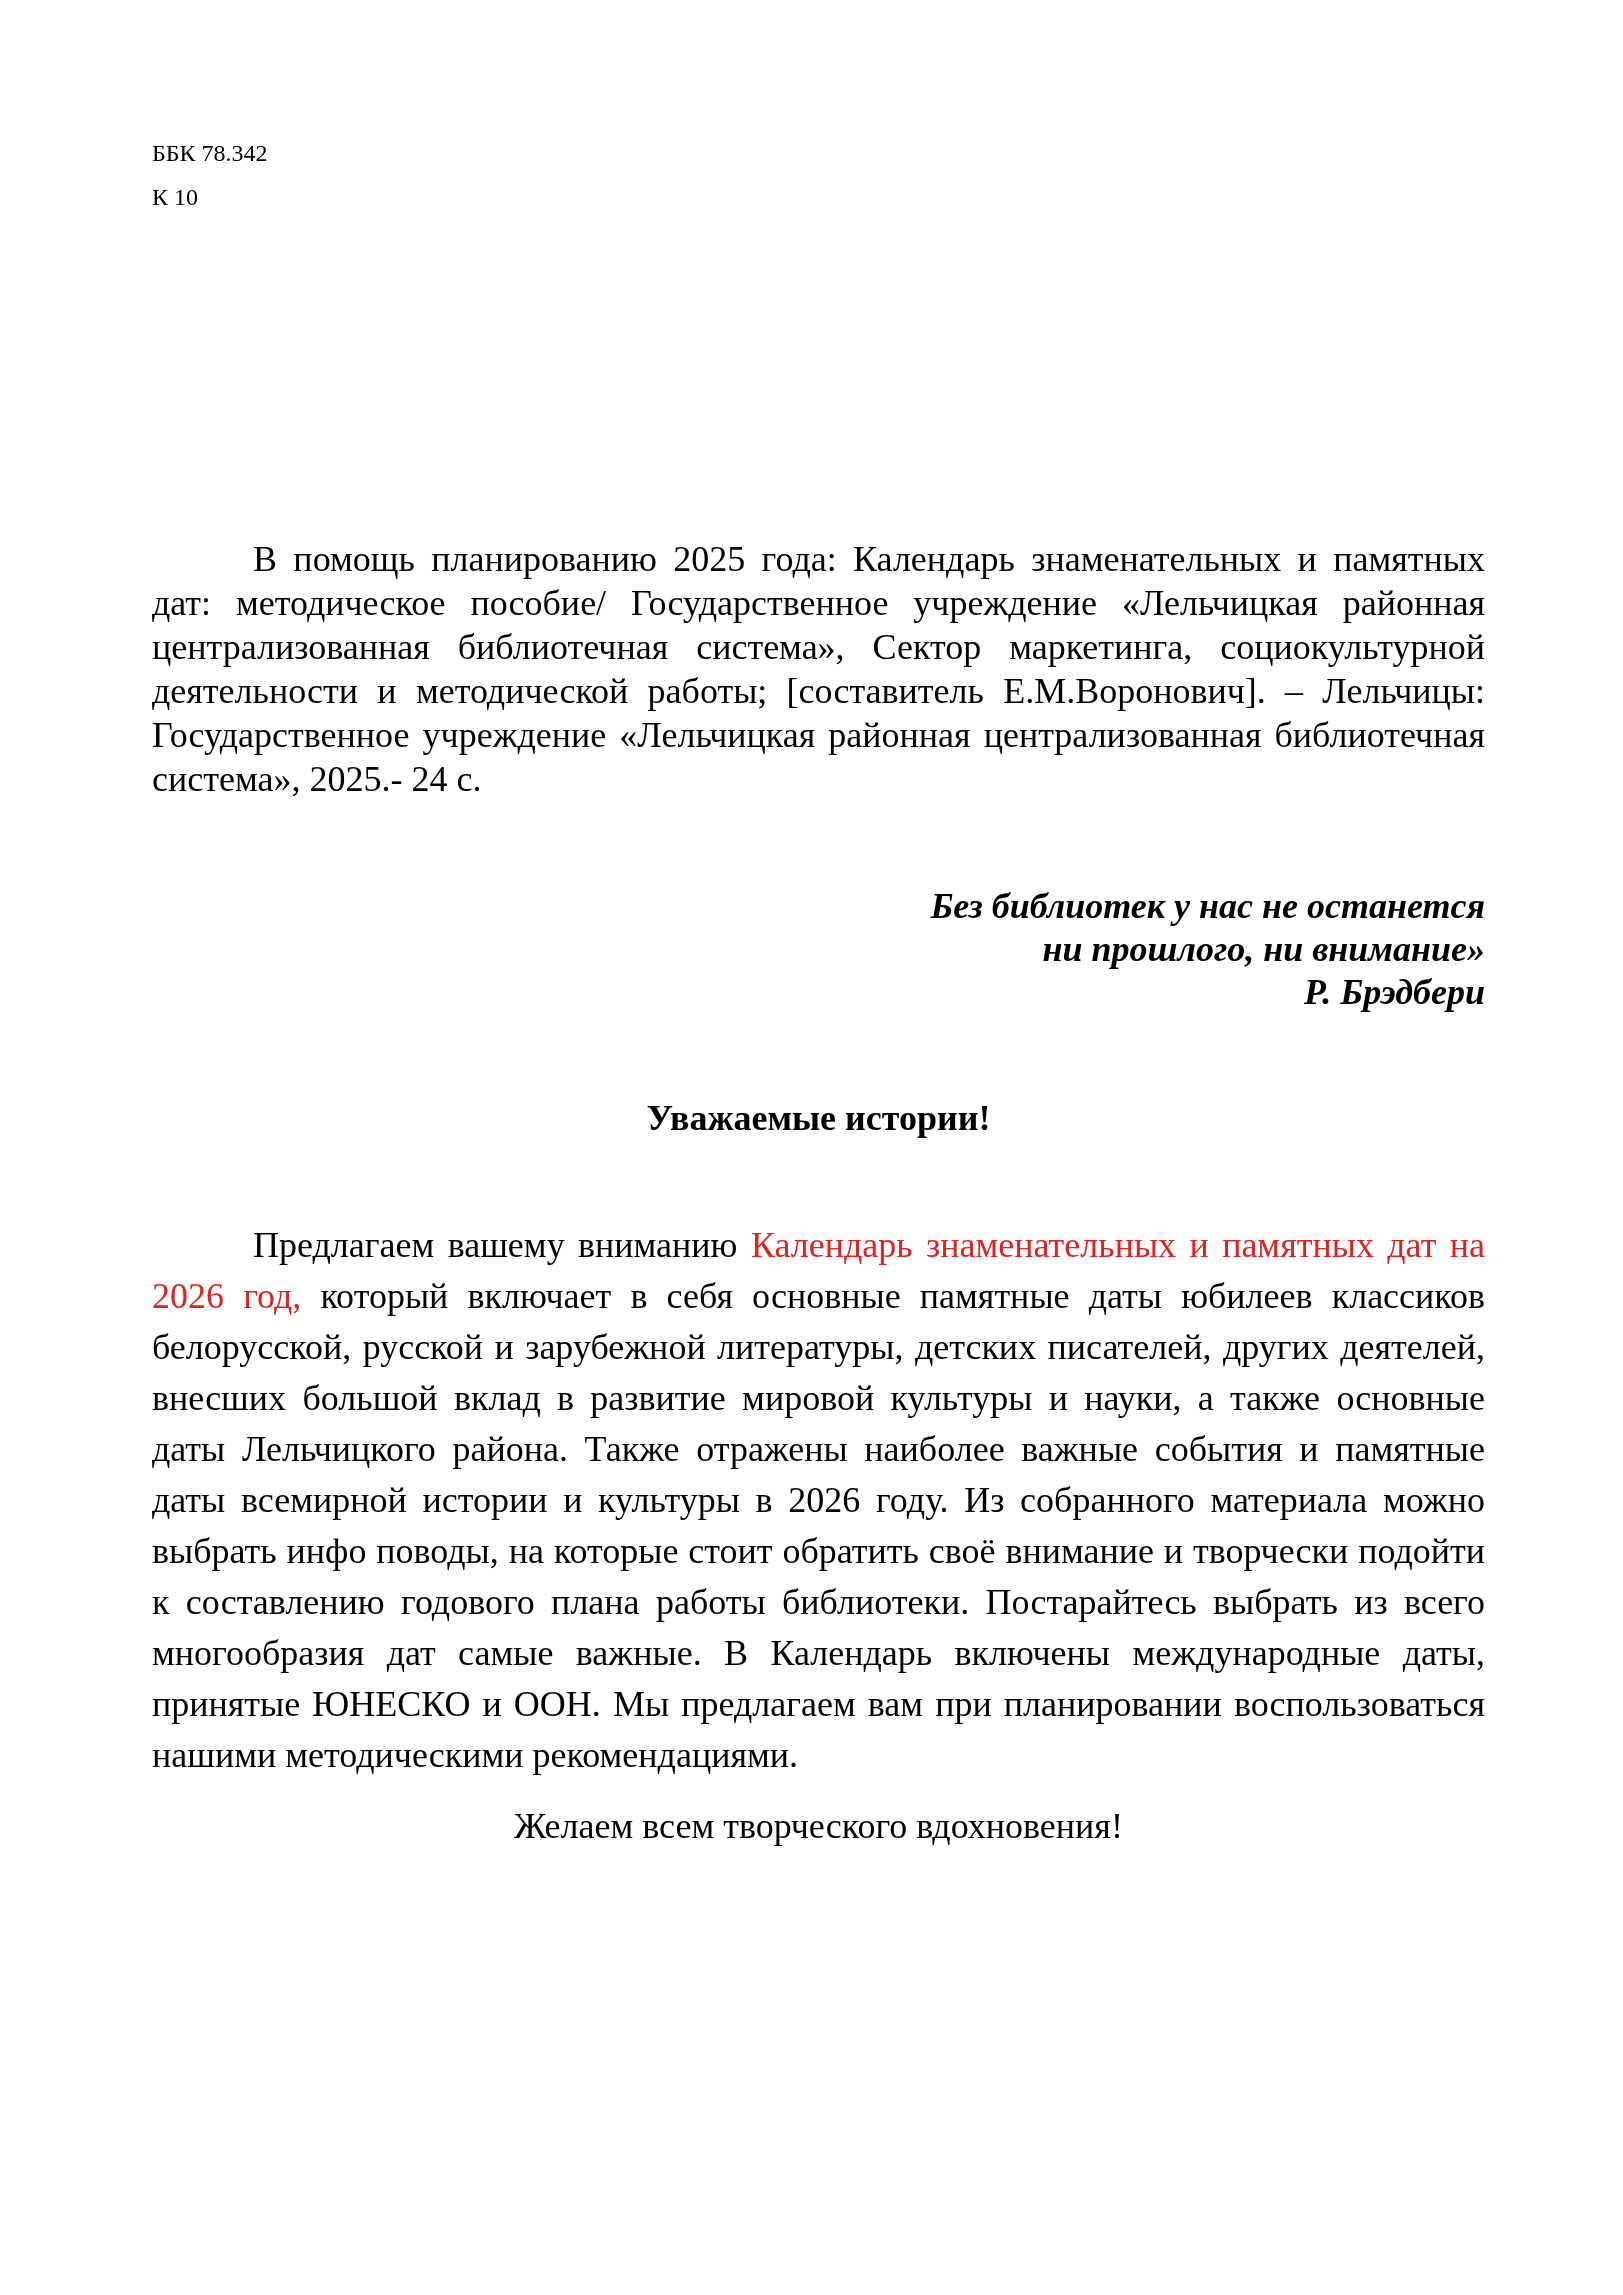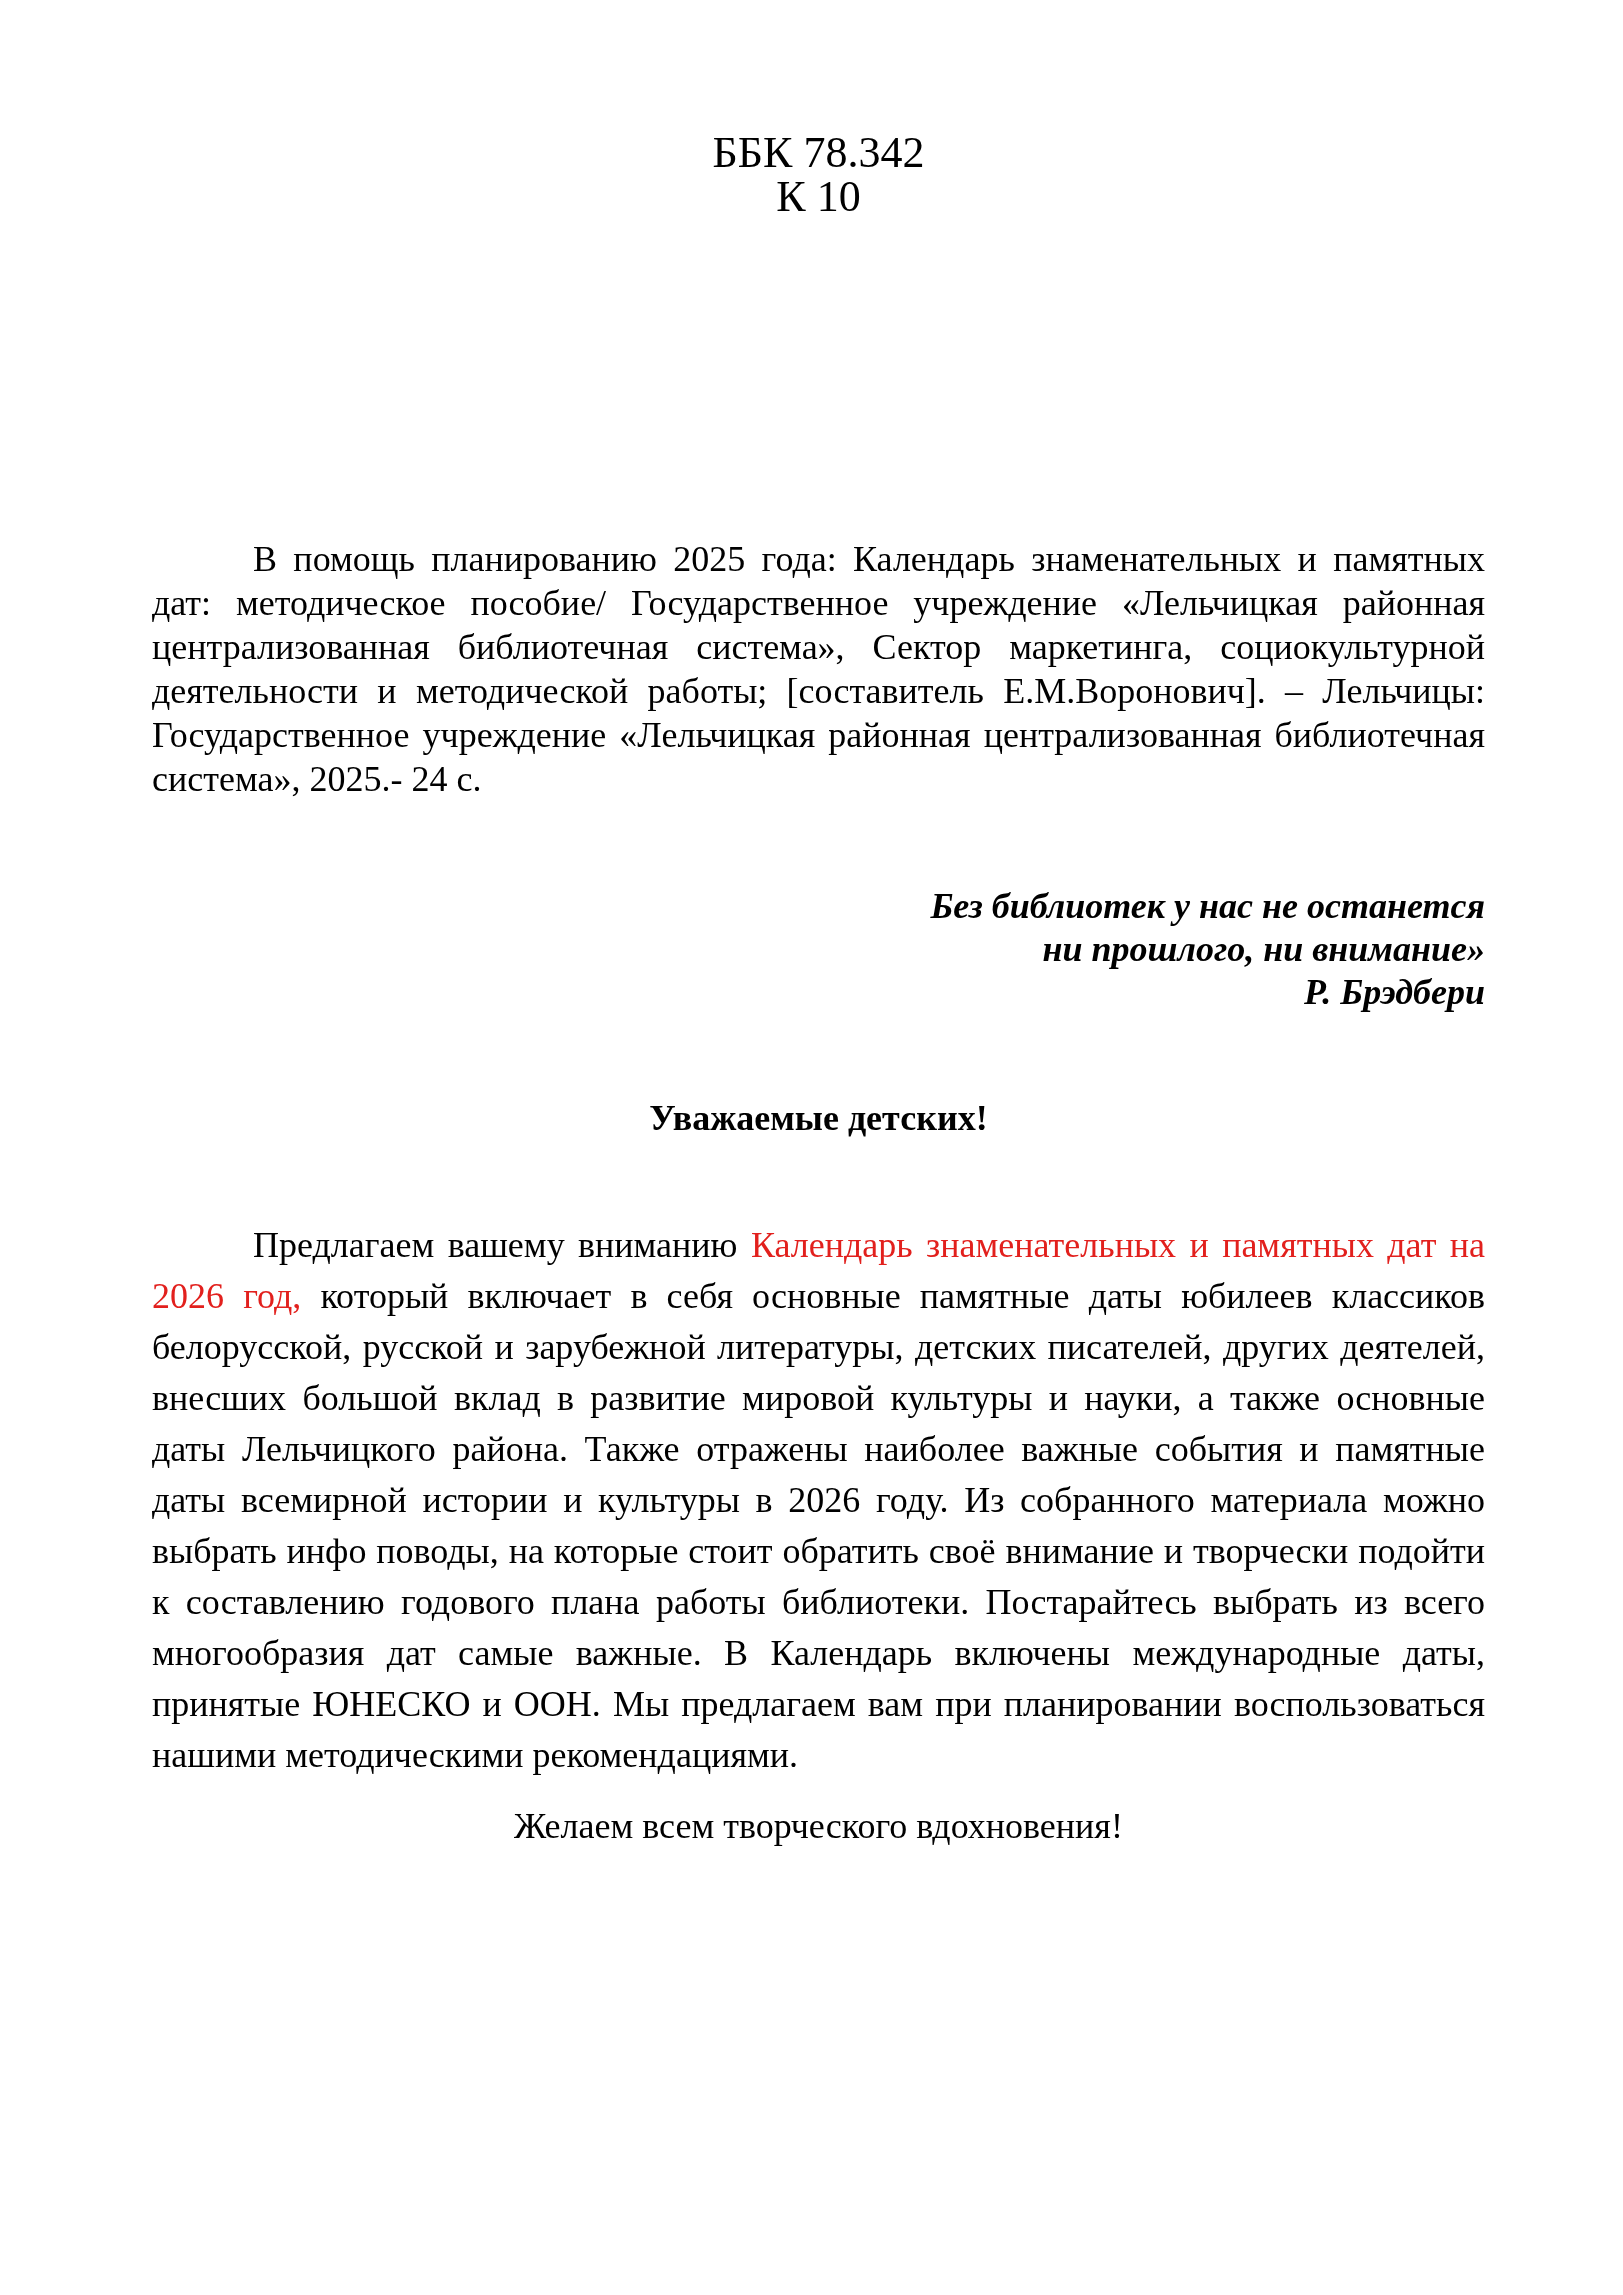--- a/index.html
+++ b/index.html
@@ -16,23 +16,23 @@
     color: #000000;
     overflow: hidden;
   }
   .block {
     position: absolute;
     left: 152px;
     width: 1333px;
   }
   .bbk {
     top: 131px;
-    font-size: 44px;
+    font-size: 24px;
     line-height: 44px;
-    text-align: center;
+    text-align: left;
   }
   .biblio {
     top: 501px;
     font-size: 36px;
     line-height: 44px;
     text-align: justify;
     text-indent: 101px;
   }
   .epigraph {
     top: 885px;
@@ -78,20 +78,20 @@
   </div>
 
   <p class="block biblio">В помощь планированию 2025 года: Календарь знаменательных и памятных дат: методическое пособие/ Государственное учреждение «Лельчицкая районная централизованная библиотечная система», Сектор маркетинга, социокультурной деятельности  и методической работы; [составитель Е.М.Воронович]. – Лельчицы: Государственное учреждение «Лельчицкая районная централизованная библиотечная система», 2025.- 24 с.</p>
 
   <div class="block epigraph">
     <div>Без библиотек у нас не останется</div>
     <div>ни прошлого, ни внимание»</div>
     <div>Р. Брэдбери</div>
   </div>
 
-  <div class="block greeting">Уважаемые детских!</div>
+  <div class="block greeting">Уважаемые истории!</div>
 
   <p class="block body-par"><span>Предлагаем вашему вниманию </span><span class="red">Календарь знаменательных и памятных дат на 2026 год,</span><span> который включает в себя основные памятные даты юбилеев классиков белорусской, русской и зарубежной литературы, детских писателей, других деятелей, внесших большой вклад в развитие мировой культуры и науки, а также основные даты Лельчицкого района. Также отражены наиболее важные события и памятные даты всемирной истории и культуры в 2026 году. Из собранного материала можно выбрать инфо поводы, на которые стоит обратить своё внимание и творчески подойти к составлению годового плана работы библиотеки. Постарайтесь выбрать из всего многообразия дат самые важные. В Календарь включены международные даты, принятые ЮНЕСКО и ООН. Мы предлагаем вам при планировании воспользоваться нашими методическими рекомендациями.</span></p>
 
   <div class="block closing">Желаем всем творческого вдохновения!</div>
 
 </div>
 
 
 </body></html>

